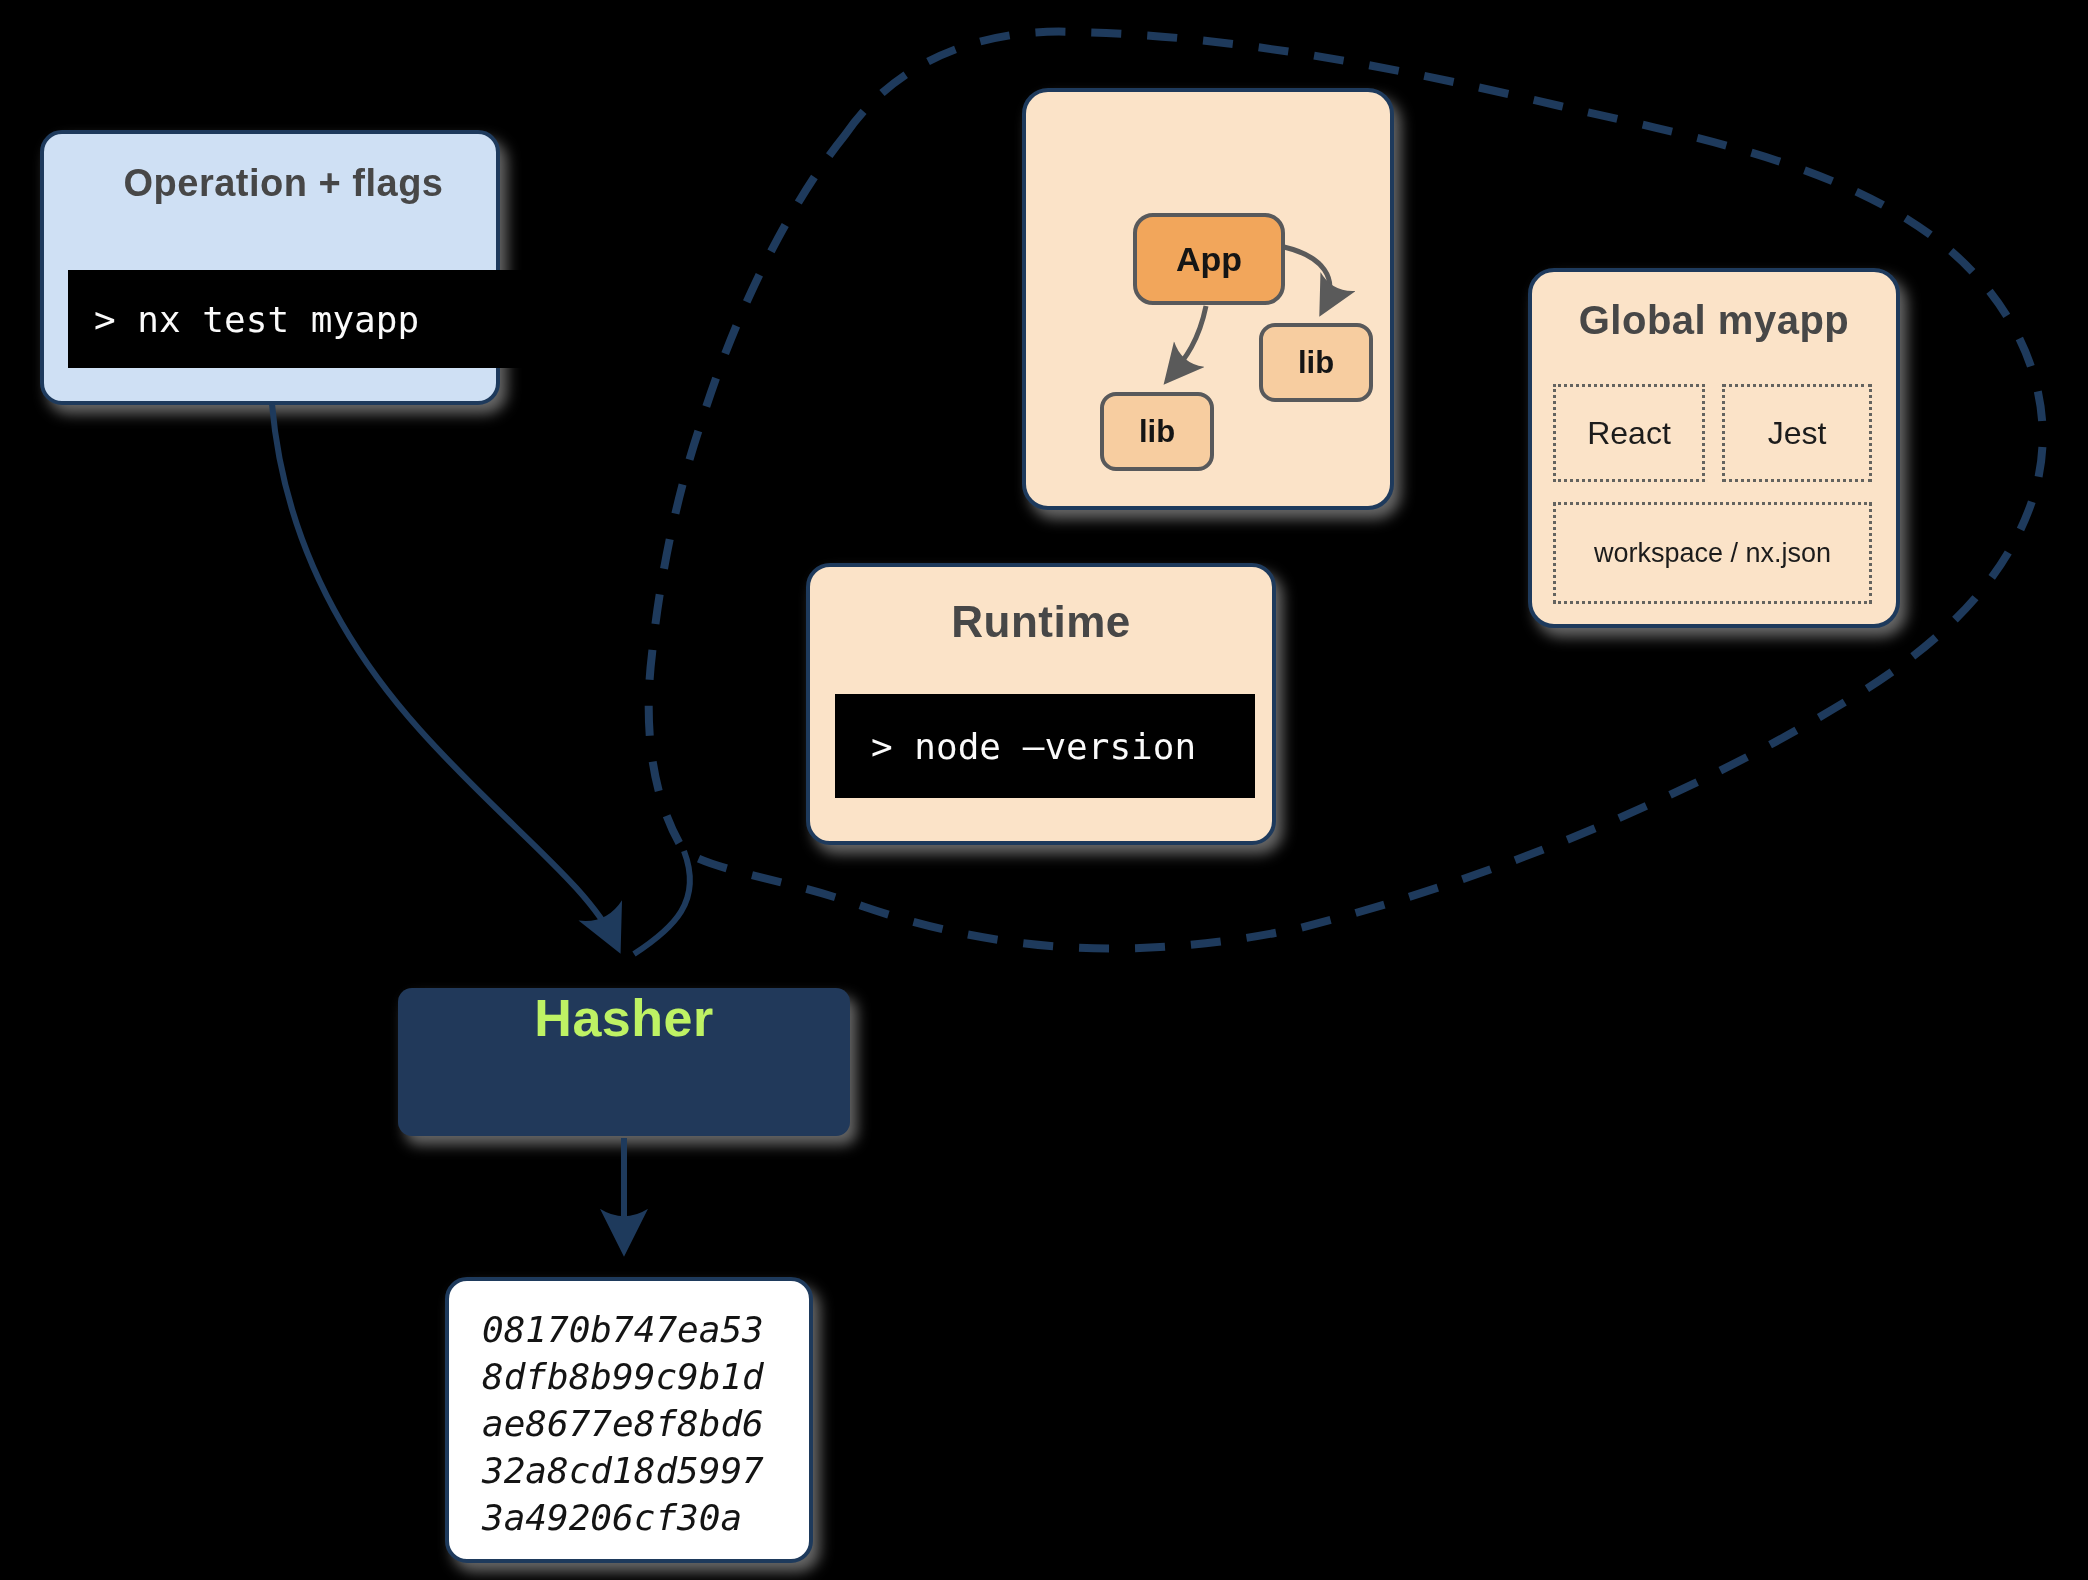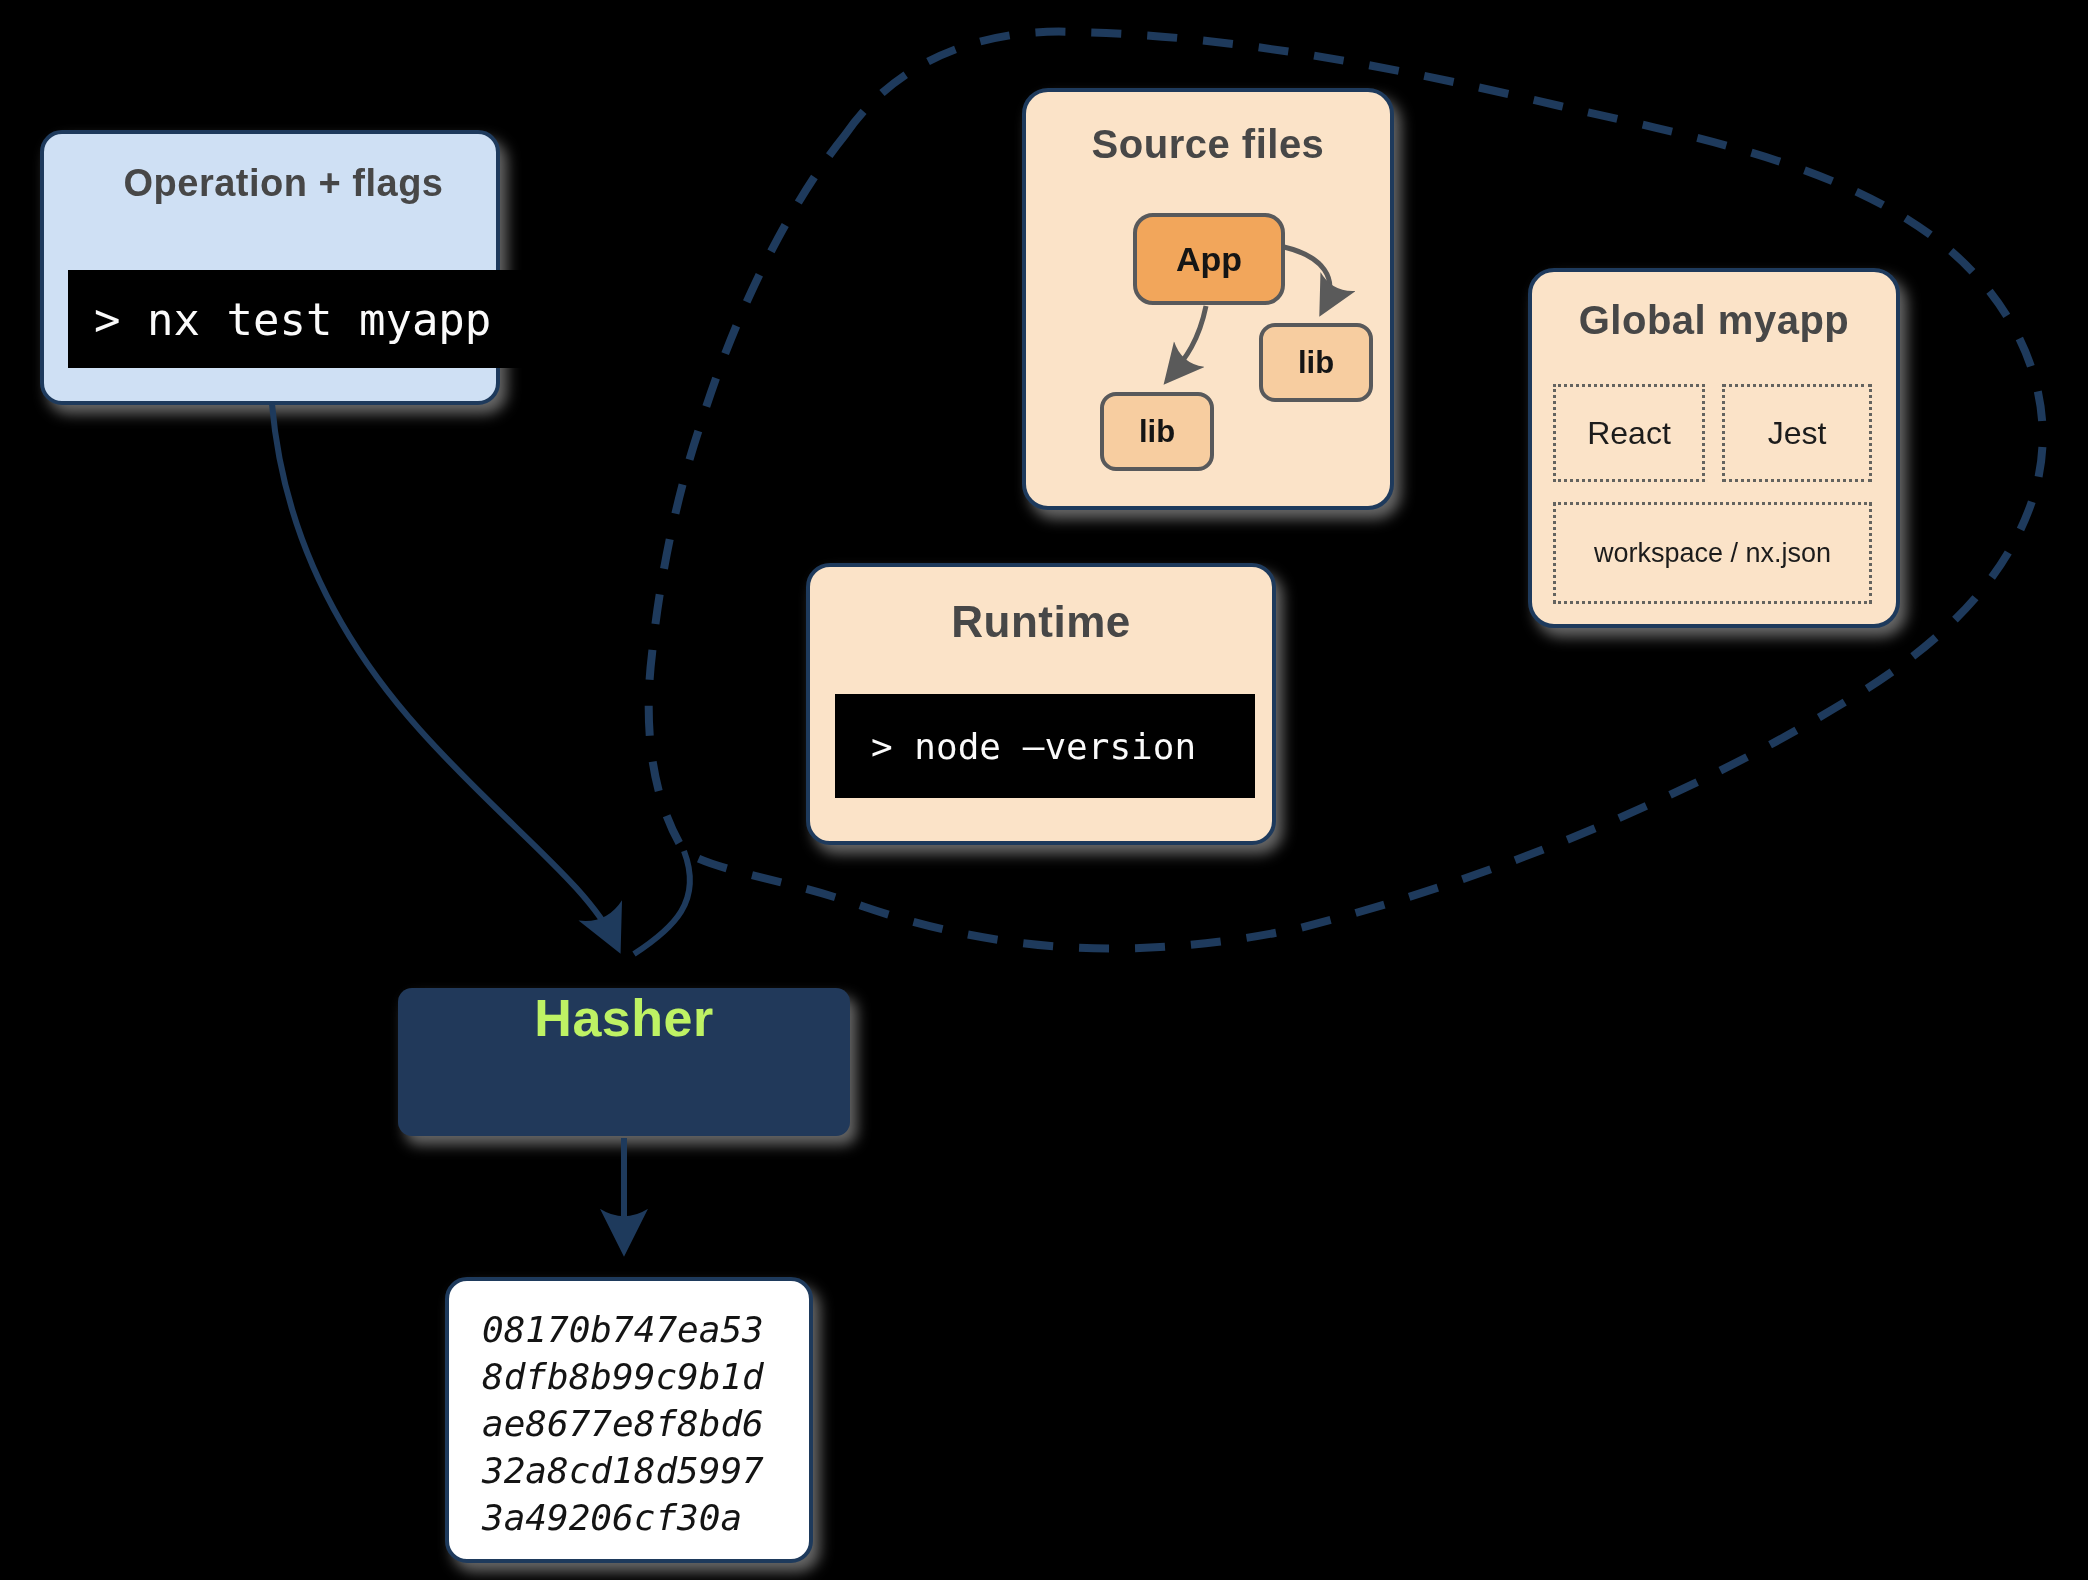--- a/index.html
+++ b/index.html
@@ -14,21 +14,21 @@
   }
   .terminal{
     position:absolute;box-sizing:border-box;background:#000;color:#fafafa;
     font-family:"DejaVu Sans Mono","Liberation Mono",monospace;
     display:flex;align-items:center;
   }
   
   .op-box{left:40px;top:130px;width:460px;height:275px;background:#cfe0f4;
     border:4px solid #1e3a5c;border-radius:22px;padding-left:27px;}
   .op-box .panel-title{margin-top:28px;font-size:38px;}
-  .op-box .terminal{left:24px;top:136px;width:482px;height:98px;font-size:44px;padding-left:26px;}
+  .op-box .terminal{left:24px;top:136px;width:482px;height:98px;font-size:36px;padding-left:26px;}
   
   .source-box{left:1022px;top:88px;width:372px;height:422px;background:#fbe3c8;
     border:4px solid #1e3a5c;border-radius:26px;}
   .source-box .panel-title{margin-top:30px;font-size:40px;}
   .node{position:absolute;box-sizing:border-box;display:flex;align-items:center;justify-content:center;
     font-weight:bold;color:#151515;border:4px solid #58595b;}
   .node-app{left:107px;top:121px;width:152px;height:92px;background:#f2a65b;border-radius:20px;font-size:34px;}
   .node-lib-right{left:233px;top:231px;width:114px;height:79px;background:#f7cda0;border-radius:16px;font-size:31px;}
   .node-lib-left{left:74px;top:300px;width:114px;height:79px;background:#f7cda0;border-radius:16px;font-size:31px;}
   
@@ -62,21 +62,20 @@
 <div class="stage">
 
   <div class="box op-box shadowed">
     <div class="panel-title">Operation + flags</div>
     <div class="terminal">
       <span>&gt; nx test myapp</span>
     </div>
   </div>
 
   <div class="box source-box shadowed">
-    <div class="panel-title">Source files</div>
     <div class="node node-app">App</div>
     <div class="node node-lib-right">lib</div>
     <div class="node node-lib-left">lib</div>
   </div>
 
   <div class="box global-box shadowed">
     <div class="panel-title">Global myapp</div>
     <div class="dotted dotted-jest">Jest</div>
     <div class="dotted dotted-react">React</div>
     <div class="dotted dotted-workspace">workspace / nx.json</div>

